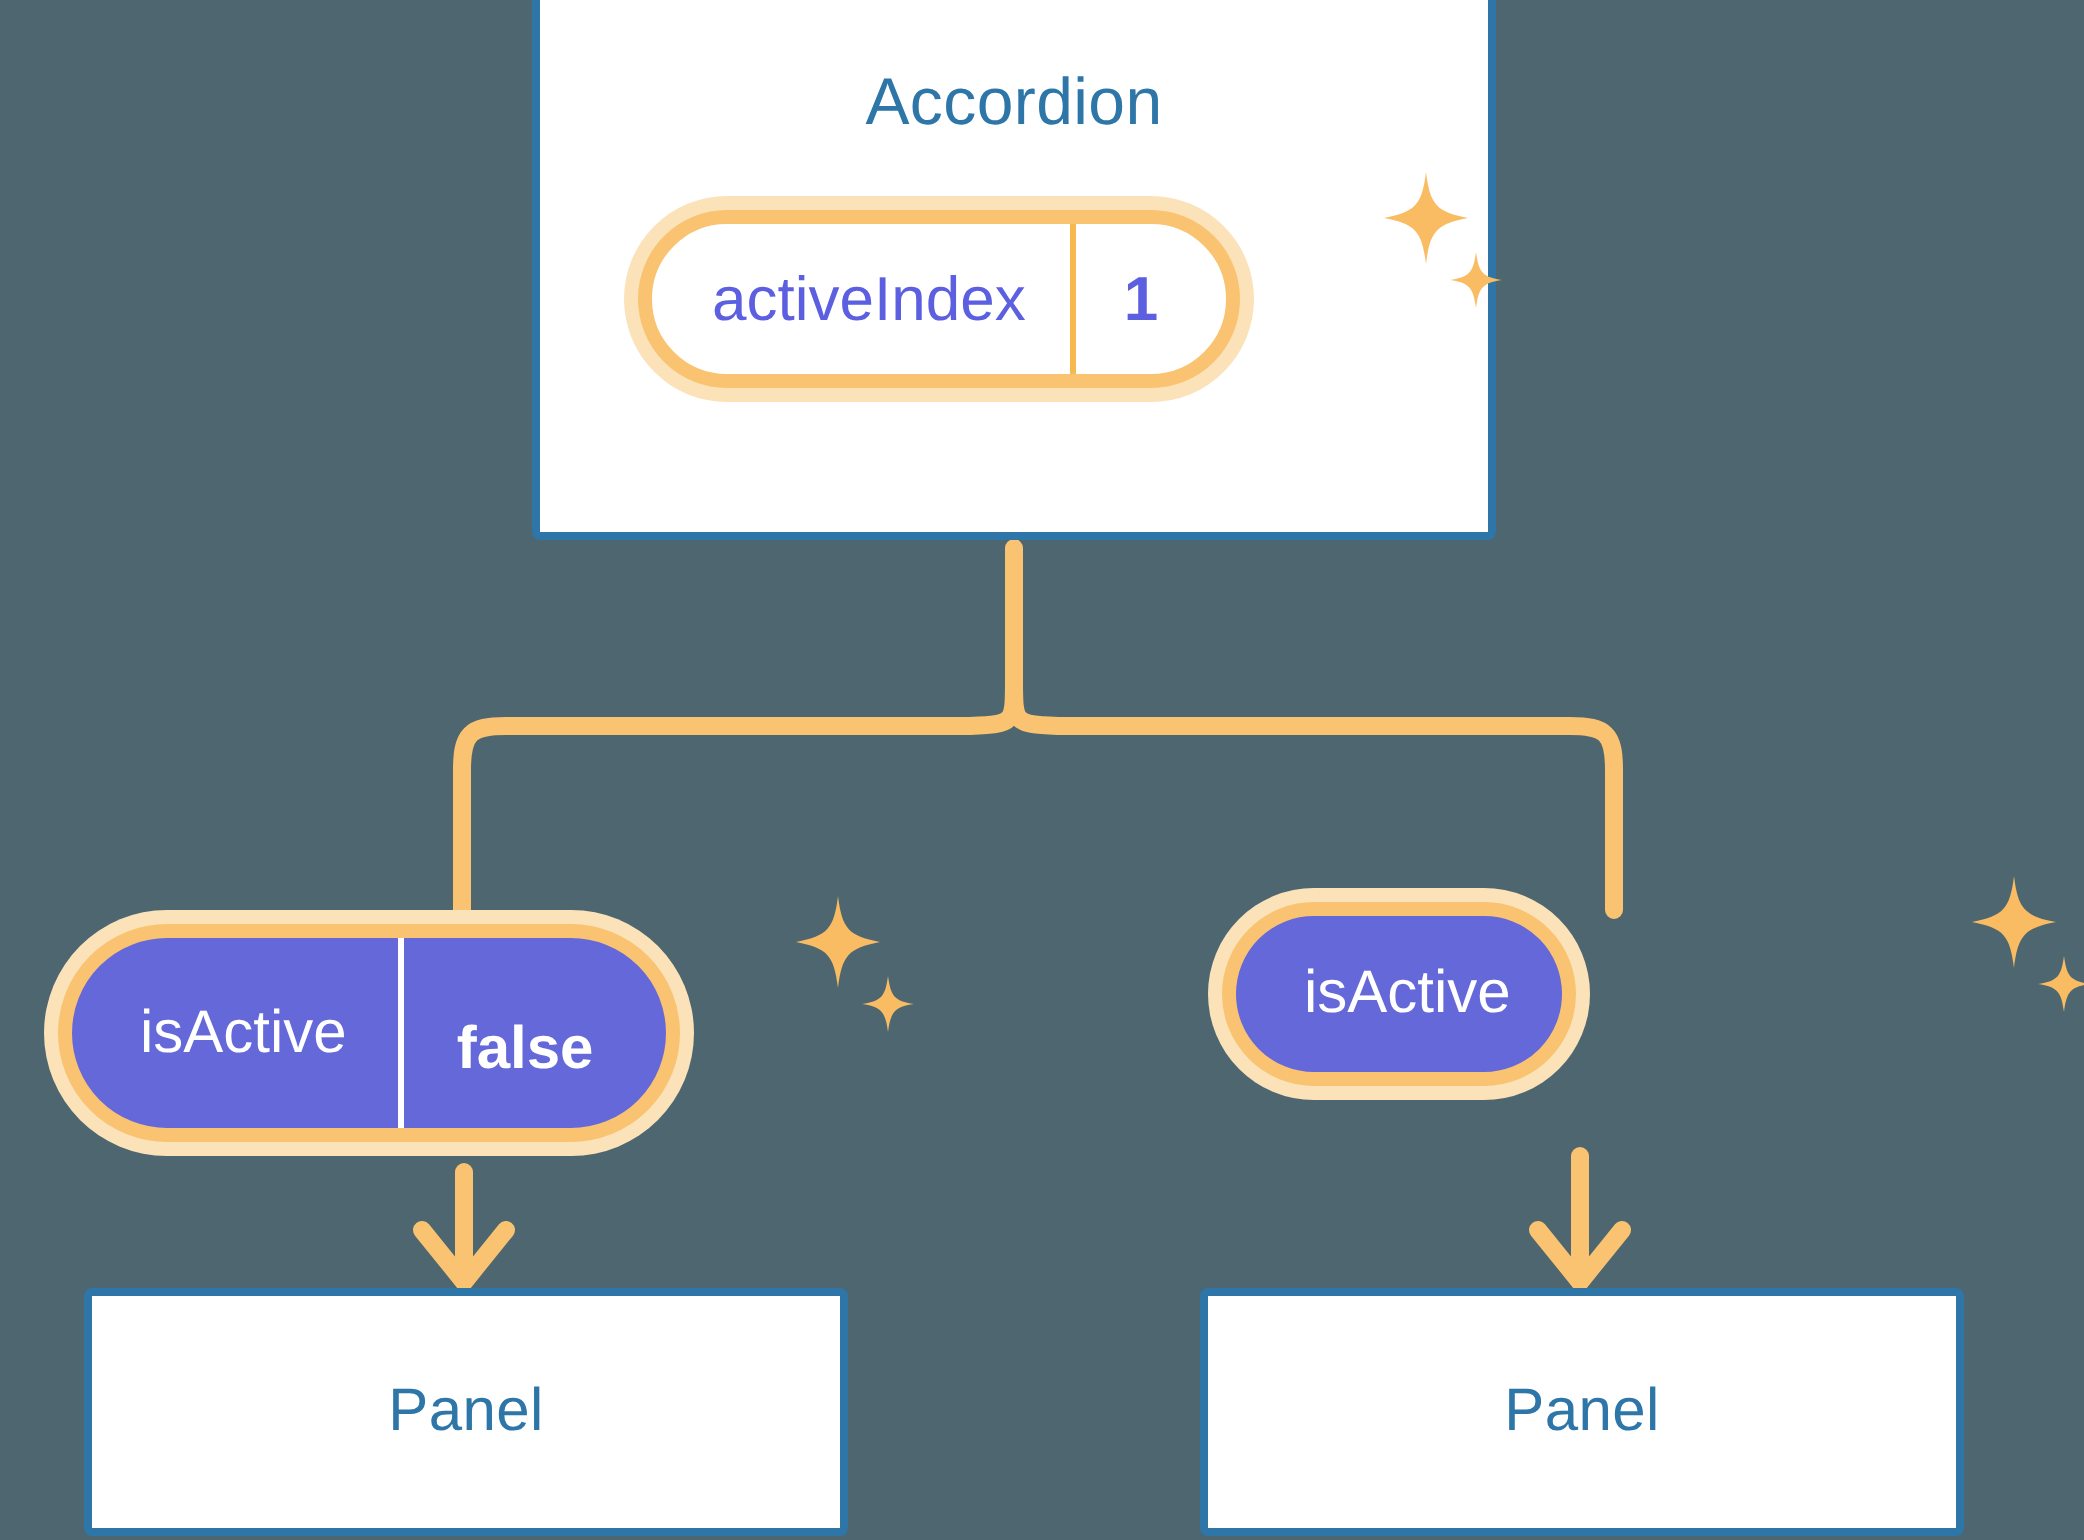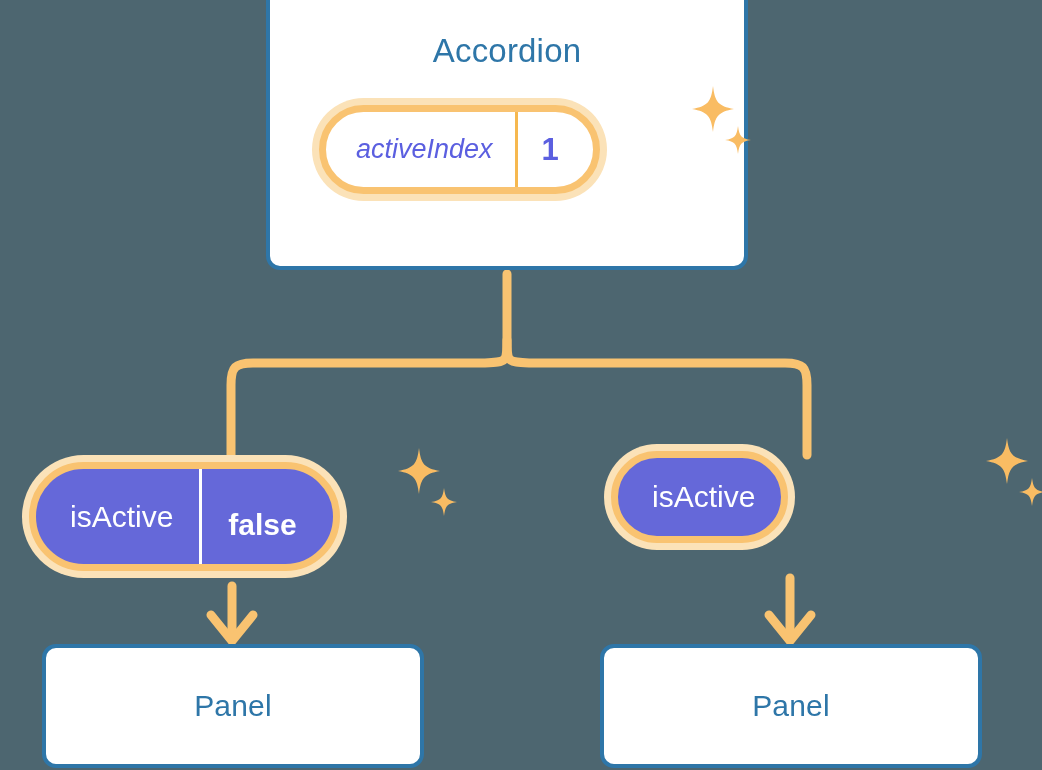--- a/index.html
+++ b/index.html
@@ -32,21 +32,21 @@
     height: 770px;
     z-index: 1;
     pointer-events: none;
   }
 
   
   .card {
     position: absolute;
     background: #ffffff;
     border: 4px solid #2e76a8;
-    border-radius: 14px;
+    border-radius: 4px;
     z-index: 2;
   }
 
   .card-title {
     color: #2e76a8;
     font-size: 33px;
     font-weight: 400;
     text-align: center;
     letter-spacing: 0.2px;
     white-space: nowrap;
@@ -120,23 +120,22 @@
   .pill-solid .pill-key,
   .pill-solid .pill-val { color: #ffffff; }
   .pill-solid .pill-val { border-left: 3px solid #ffffff; }
 
   
   #pill-active-index {
     left: 312px;
     top: 98px;
   }
   #pill-active-index .pill-key {
-    font-size: 27px;
+    font-size: 31px;
     padding: 22px 22px 22px 30px;
-    font-style: italic;
   }
   #pill-active-index .pill-val {
     font-size: 31px;
     padding: 22px 34px 22px 24px;
   }
 
   
   #pill-is-active-false {
     left: 22px;
     top: 455px;

